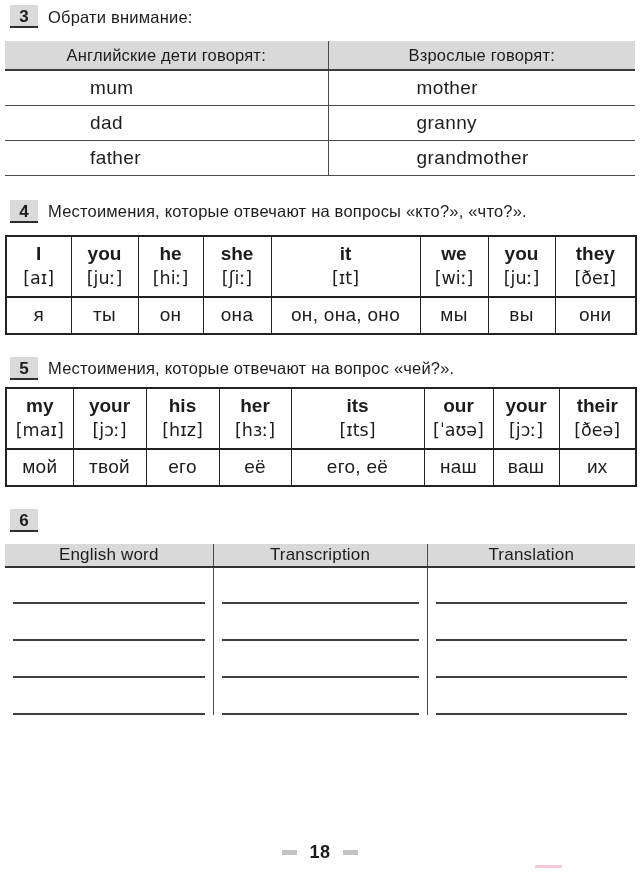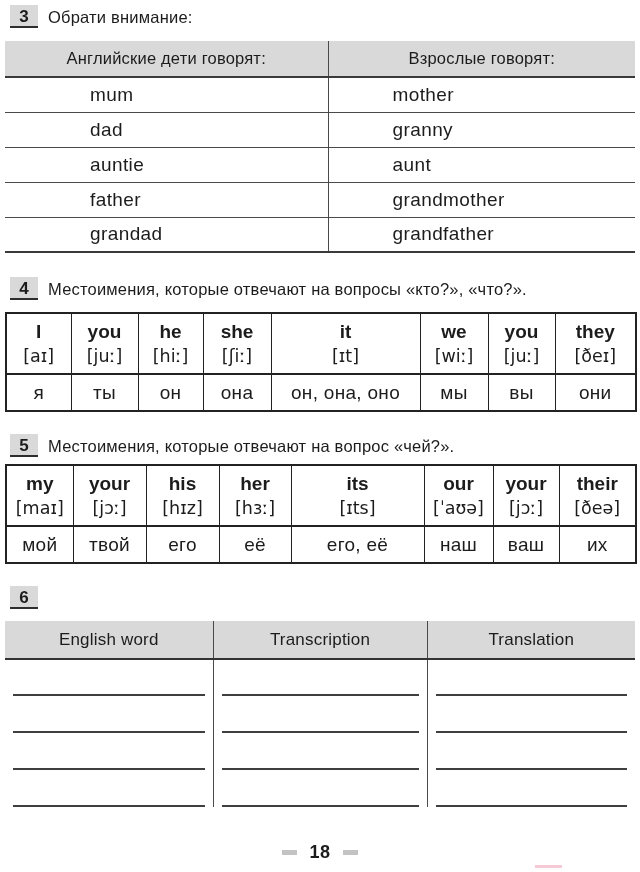--- a/index.html
+++ b/index.html
@@ -16,29 +16,29 @@
     border-bottom:2.5px solid #2e2e2e;
     font-weight:bold; font-size:17px; line-height:23px; text-align:center;
     display:inline-block; padding:0 6px;
   }
   .section-title { font-size:16.5px; letter-spacing:0.2px; padding-top:1px; }
 
   
   table { border-collapse:collapse; table-layout:fixed; }
   .t1 { width:630px; margin:13px 0 0 5px; }
   .t1 th {
-    height:36px; background:#d9d9d9; font-weight:400; font-size:16.5px;
+    height:29px; background:#d9d9d9; font-weight:400; font-size:16.5px;
     text-align:center; border-bottom:2.5px solid #3a3a3a; letter-spacing:0.2px;
   }
   .t1 .vdiv { border-left:1.5px solid #4a4a4a; }
   .t1 td {
     height:35px; font-size:19px; letter-spacing:0.4px;
     border-bottom:1.5px solid #4a4a4a; padding-left:85px; text-align:left;
   }
-  .t1 td.c2 { padding-left:64px;margin-top:20px; }
+  .t1 td.c2 { padding-left:88px;margin-top:20px; }
   .t1 tr.last td { border-bottom:2.5px solid #3a3a3a; }
 
   
   .tp { width:630px; margin:12px 0 0 5px; border:2.5px solid #222; }
   .tp th {
     border:1.5px solid #222; border-bottom:2px solid #222;
     height:61px; background:#fff; vertical-align:middle; text-align:center; padding:0 2px;
   }
   .tp td {
     border:1.5px solid #222; height:37px; text-align:center;
@@ -47,21 +47,21 @@
   .word  { font-weight:bold; font-size:19px; line-height:24px; display:block; }
   .trans { font-weight:400; font-size:17.5px; line-height:24px; display:block;
            font-family:"DejaVu Sans", sans-serif;text-align:center; }
   .mt-s4 { margin-top:24px; }
   .mt-s5 { margin-top:22px; }
   .mt-s6 { margin-top:22px; }
 
   
   .t6 { width:630px; margin:12px 0 0 5px; }
   .t6 th {
-    height:38px; background:#d9d9d9; font-weight:400; font-size:17px;
+    height:23px; background:#d9d9d9; font-weight:400; font-size:17px;
     text-align:center; border-bottom:2.5px solid #333; letter-spacing:0.2px;
   }
   .t6 .mid { border-left:1.5px solid #4a4a4a; border-right:1.5px solid #4a4a4a; }
   .t6 td { height:37px; padding:0; vertical-align:bottom; }
   .blank-line { border-bottom:2px solid #3f3f3f; margin:0 8px; height:35px; }
 
   
   .footer {
     position:absolute; left:0; right:0; top:842px;
     display:flex; justify-content:center; align-items:center; gap:12px;
@@ -94,30 +94,22 @@
     <tbody>
       <tr>
         <td>mum</td>
         <td class="vdiv c2">mother</td>
       </tr>
       <tr>
         <td>dad</td>
         <td class="vdiv c2">granny</td>
       </tr>
       <tr>
-        <td>auntie</td>
-        <td class="vdiv c2">aunt</td>
-      </tr>
-      <tr>
         <td>father</td>
         <td class="vdiv c2">grandmother</td>
-      </tr>
-      <tr class="last">
-        <td>grandad</td>
-        <td class="vdiv c2">grandfather</td>
       </tr>
     </tbody>
   </table>
 
   <div class="section-header mt-s4">
     <span class="num-box">4</span>
     <span class="section-title">Местоимения, которые отвечают на вопросы «кто?», «что?».</span>
   </div>
 
   <table class="tp">

